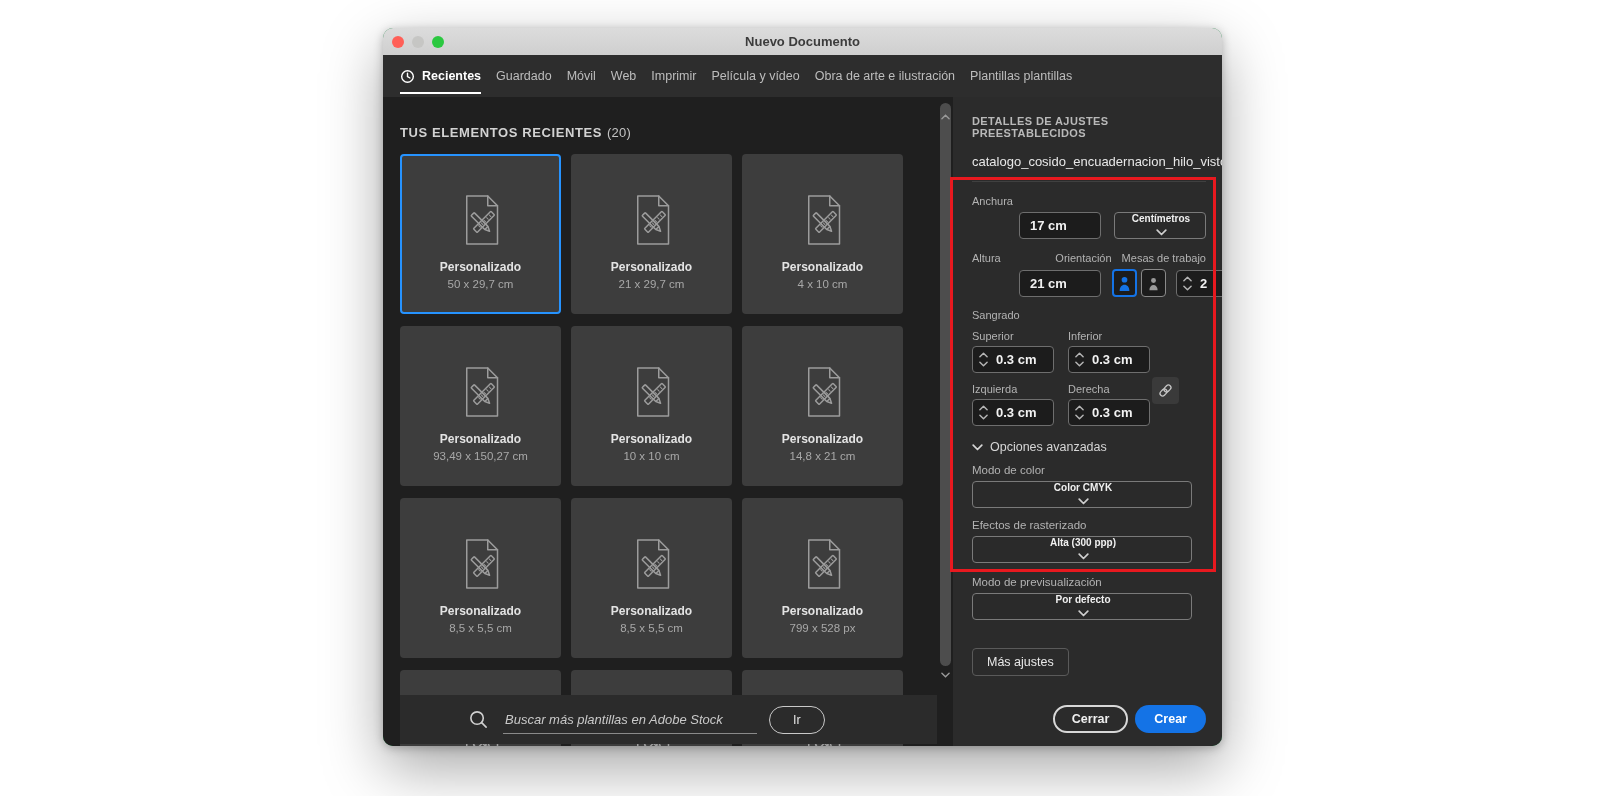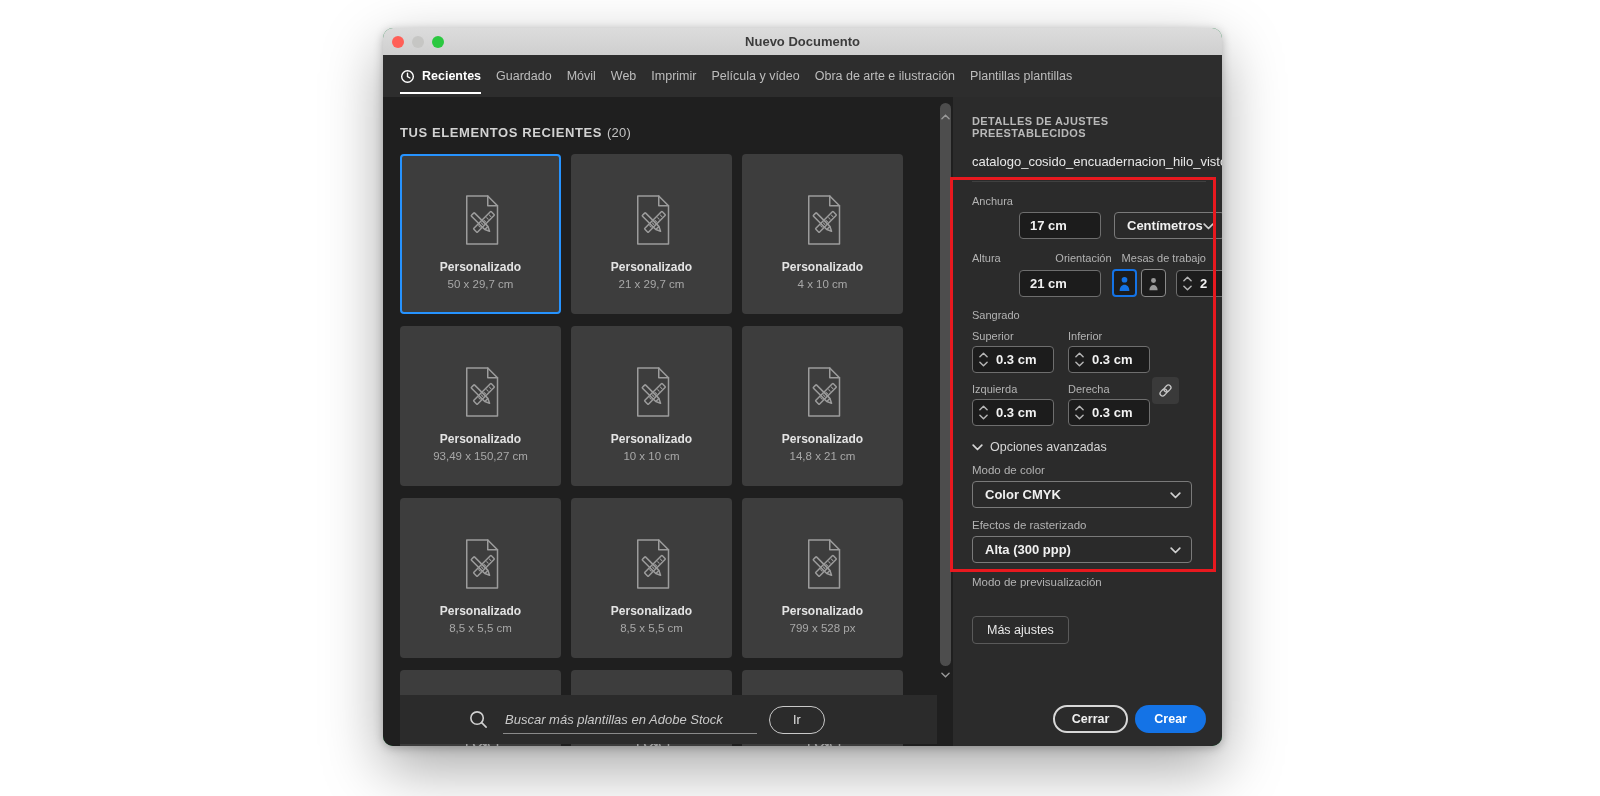--- a/index.html
+++ b/index.html
@@ -107,21 +107,21 @@
   .text-input{
     width:82px;height:27px;box-sizing:border-box;background:#1c1c1c;
     border:1px solid #6e6e6e;border-radius:4px;color:#f2f2f2;
     font-family:"Liberation Sans", sans-serif;font-size:13px;font-weight:bold;
     padding:0 0 0 10px;outline:none;
   }
   .row{display:flex;align-items:flex-end;}
   .select{
     height:27px;box-sizing:border-box;background:#2a2a2a;border:1px solid #7a7a7a;
     border-radius:4px;display:flex;align-items:center;justify-content:space-between;
-    padding:0 10px 0 12px;font-size:13px;color:#f0f0f0;cursor:pointer;
+    padding:0 10px 0 12px;font-size:10px;color:#f0f0f0;cursor:pointer;flex-direction:column;
   }
   .select .sel-val{font-weight:bold;}
   .units-select{width:146px;margin-left:13px;}
   .wide-select{width:220px;}
   .orient-group{display:flex;gap:4px;margin-left:11px;width:58px;}
   .orient-btn{
     width:25px;height:28px;box-sizing:border-box;border-radius:4px;
     display:flex;align-items:center;justify-content:center;cursor:pointer;
     background:#1c1c1c;border:1px solid #8a8a8a;
   }
@@ -584,20 +584,26 @@
 
       <div class="field-label" style="margin-top:11px;font-size:11.5px;">Efectos de rasterizado</div>
       <div class="select wide-select mt-ctl">
         <span class="sel-val">Alta (300 ppp)</span>
         <span class="dd-chev" style="color: rgb(207, 207, 207);"><svg width="11" height="7" viewBox="0 0 11 7">
     <path d="M1.2 1.2 L5.5 5.5 L9.8 1.2" fill="none" stroke="currentColor" stroke-width="1.7" stroke-linecap="round" stroke-linejoin="round"></path>
   </svg></span>
       </div>
 
       <div class="field-label" style="margin-top:13px;font-size:11.5px;">Modo de previsualización</div>
+      <div class="select wide-select mt-ctl">
+        <span class="sel-val">Por defecto</span>
+        <span class="dd-chev" style="color: rgb(207, 207, 207);"><svg width="11" height="7" viewBox="0 0 11 7">
+    <path d="M1.2 1.2 L5.5 5.5 L9.8 1.2" fill="none" stroke="currentColor" stroke-width="1.7" stroke-linecap="round" stroke-linejoin="round"></path>
+  </svg></span>
+      </div>
 
       <button class="more-btn">Más ajustes</button>
 
       <div class="footer-btns">
         <button class="close-btn">Cerrar</button>
         <button class="create-btn">Crear</button>
       </div>
     </div>
   </div>
 

